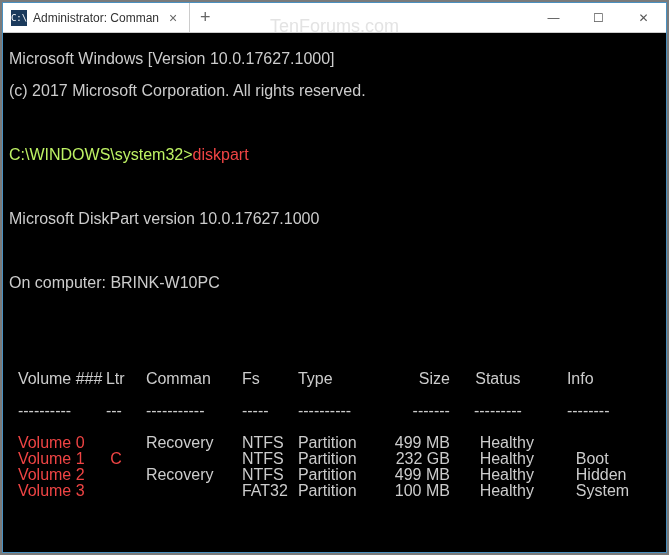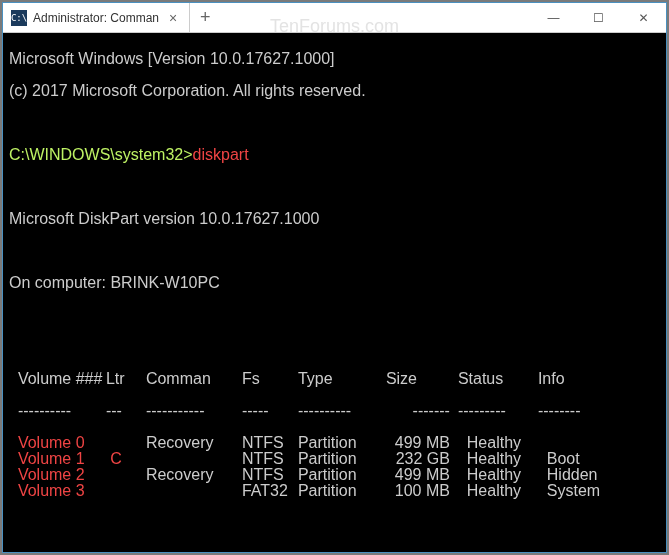--- a/index.html
+++ b/index.html
@@ -104,22 +104,22 @@
       pointer-events: none;
       z-index: 10;
     }
     .row { white-space: pre; }
     .col-vol { display: inline-block; width: 88px; }
     .col-ltr { display: inline-block; width: 40px; }
     .col-lbl { display: inline-block; width: 96px; }
     .col-fs  { display: inline-block; width: 56px; }
     .col-typ { display: inline-block; width: 88px; }
     .col-sz  { display: inline-block; width: 72px; text-align: right; padding-right: 8px;}
-    .col-st  { display: inline-block; width: 80px; }
-    .col-inf { display: inline-block; width: 64px; }
+    .col-st  { display: inline-block; width: 80px; text-align: center; }
+    .col-inf { display: inline-block; width: 64px; margin-left: 29px; }
   </style>
 </head>
 <body>
 
 <div class="watermark">TenForums.com</div>
 
 <div class="window">
   <div class="titlebar">
     <div class="tab">
       <span class="tab-icon">C:\</span>
@@ -137,21 +137,21 @@
 <div class="line">Microsoft Windows [Version 10.0.17627.1000]</div>
 <div class="line">(c) 2017 Microsoft Corporation. All rights reserved.</div>
 <div class="line">&nbsp;</div>
 <div class="line"><span class="white">C:\WINDOWS\system32&gt;</span><span class="yellow">diskpart</span></div>
 <div class="line">&nbsp;</div>
 <div class="line">Microsoft DiskPart version 10.0.17627.1000</div>
 <div class="line">&nbsp;</div>
 <div class="line">On computer: BRINK-W10PC</div>
 <div class="line">&nbsp;</div>
 <div class="line">&nbsp;</div>
-<div class="row">  <span class="col-vol">Volume ###</span><span class="col-ltr">Ltr</span><span class="col-lbl">Comman</span><span class="col-fs">Fs</span><span class="col-typ">Type</span><span class="col-sz" style="text-align:left">Size</span><span class="col-st">Status</span><span class="col-inf">Info</span></div>
+<div class="row">  <span class="col-vol">Volume ###</span><span class="col-ltr">Ltr</span><span class="col-lbl">Comman</span><span class="col-fs">Fs</span><span class="col-typ">Type</span><span class="col-sz" style="text-align:right">Size</span><span class="col-st">Status</span><span class="col-inf">Info</span></div>
 <div class="row">  <span class="col-vol">----------</span><span class="col-ltr">---</span><span class="col-lbl">-----------</span><span class="col-fs">-----</span><span class="col-typ">----------</span><span class="col-sz">-------</span><span class="col-st">---------</span><span class="col-inf">--------</span></div>
 <div id="table-body"><div class="row">  <span class="col-vol yellow">Volume 0</span><span class="col-ltr yellow"> </span><span class="col-lbl">Recovery</span><span class="col-fs">NTFS</span><span class="col-typ">Partition</span><span class="col-sz">499 MB</span>  <span class="col-st">Healthy</span><span class="col-inf"></span></div><div class="row">  <span class="col-vol yellow">Volume 1</span><span class="col-ltr yellow"> C</span><span class="col-lbl"></span><span class="col-fs">NTFS</span><span class="col-typ">Partition</span><span class="col-sz">232 GB</span>  <span class="col-st">Healthy</span><span class="col-inf">Boot</span></div><div class="row">  <span class="col-vol yellow">Volume 2</span><span class="col-ltr yellow"> </span><span class="col-lbl">Recovery</span><span class="col-fs">NTFS</span><span class="col-typ">Partition</span><span class="col-sz">499 MB</span>  <span class="col-st">Healthy</span><span class="col-inf">Hidden</span></div><div class="row">  <span class="col-vol yellow">Volume 3</span><span class="col-ltr yellow"> </span><span class="col-lbl"></span><span class="col-fs">FAT32</span><span class="col-typ">Partition</span><span class="col-sz">100 MB</span>  <span class="col-st">Healthy</span><span class="col-inf">System</span></div></div>
 
 
 
 
 
 
 
 

